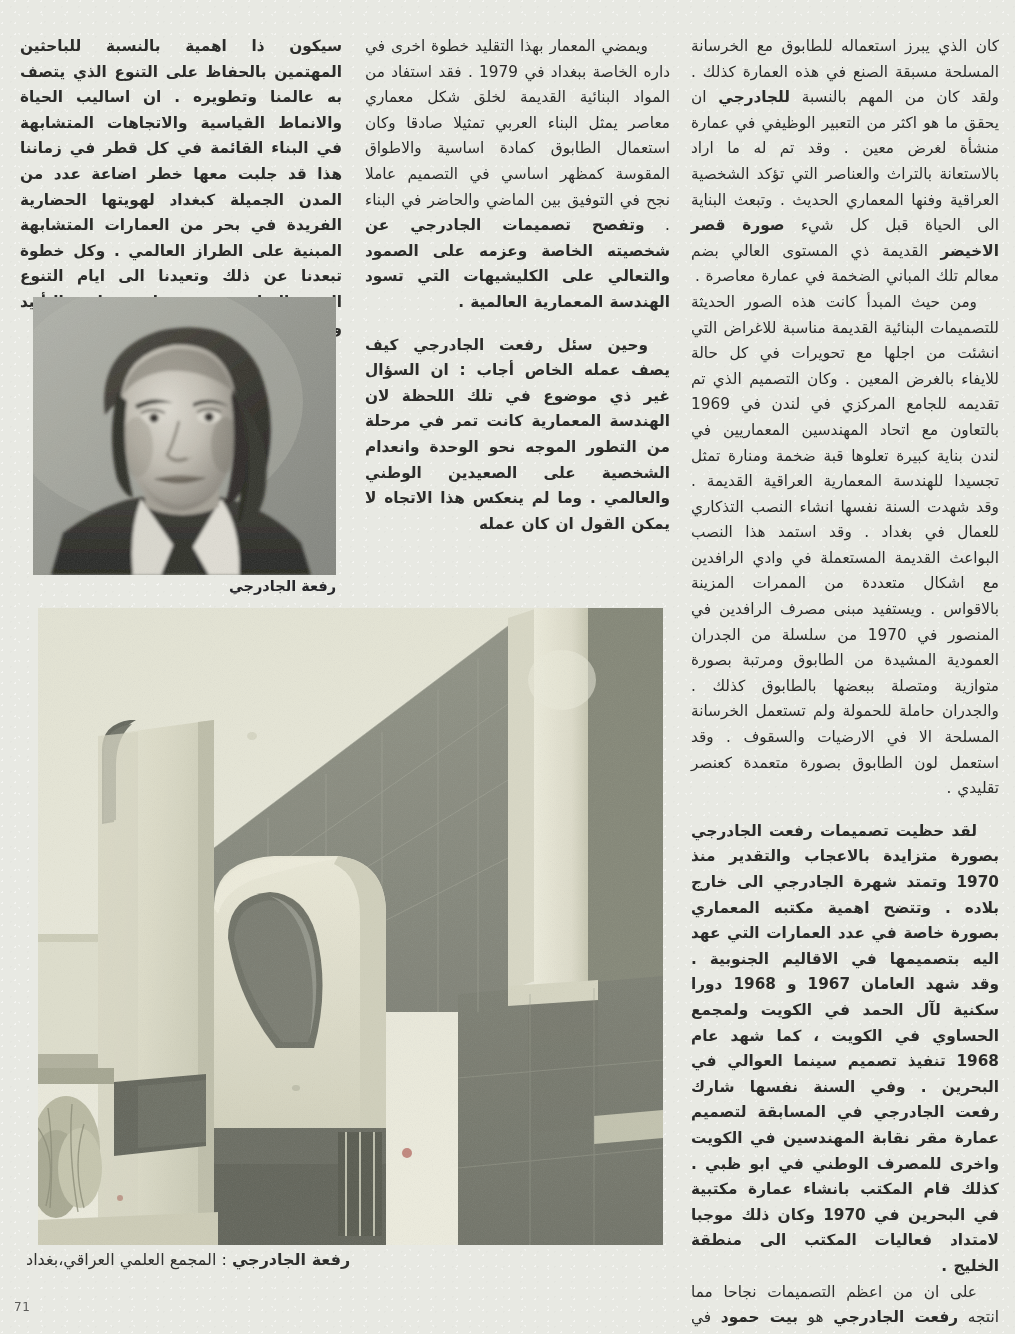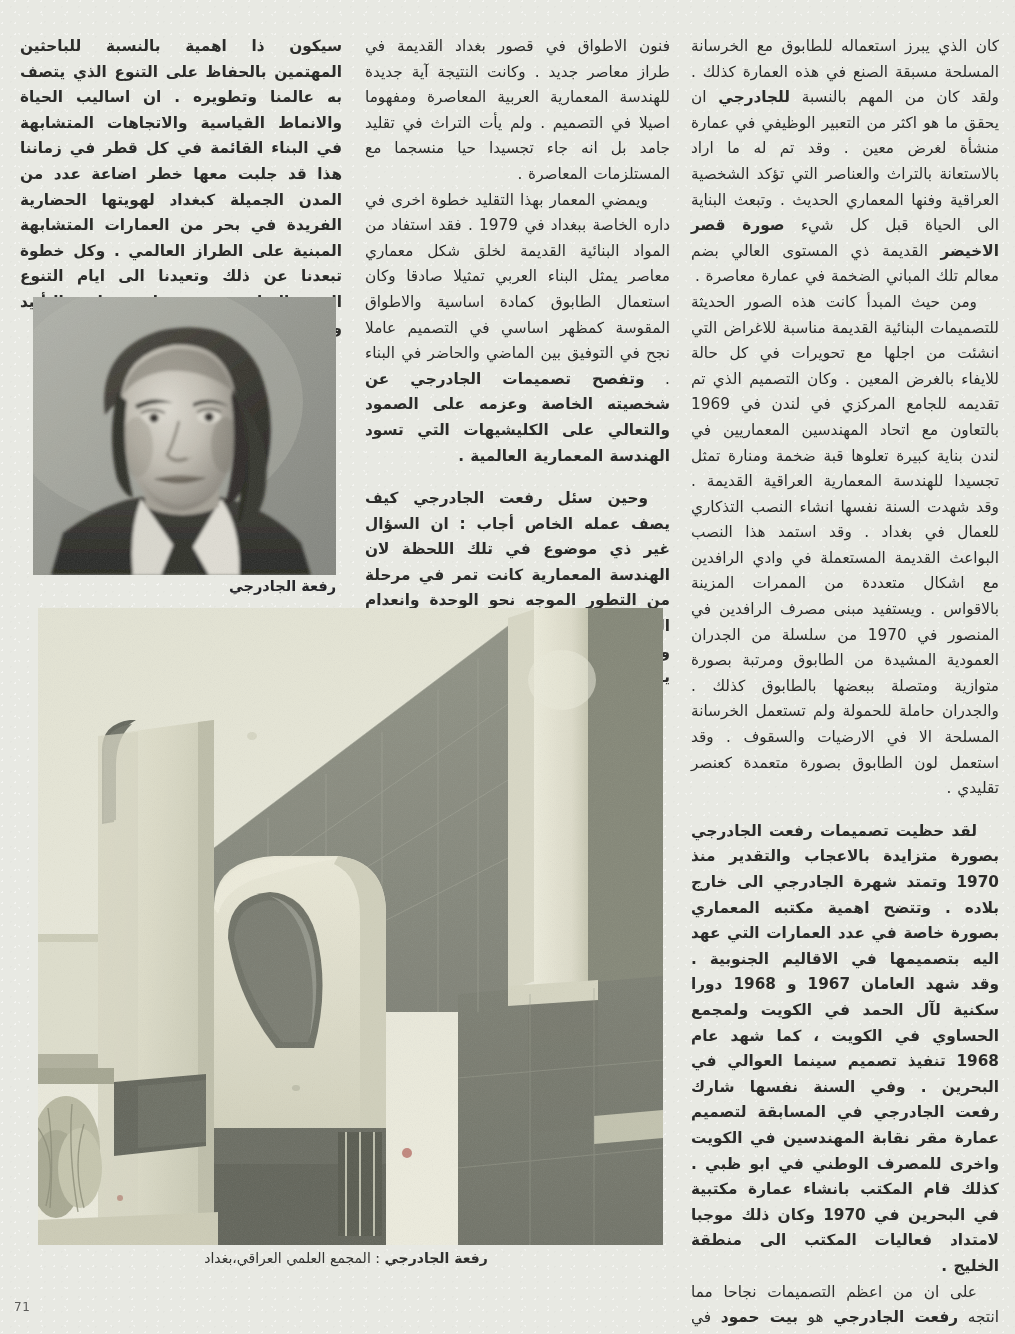--- a/index.html
+++ b/index.html
@@ -95,22 +95,22 @@
     background: #c9cab4;
   }
   .archphoto-wrap svg { display: block; width: 100%; height: 100%; }
 
   .arch-caption {
     position: absolute;
     left: 26px;
     top: 1250px;
     width: 640px;
     direction: rtl;
-    text-align: center;
-    font-size: 14px;
+    text-align: left;
+    font-size: 16px;
     color: #30302e;
   }
   .arch-caption .lead { font-weight: bold; }
 
   
   .folio {
     position: absolute;
     left: 14px;
     top: 1300px;
     font-size: 12px;
@@ -125,21 +125,20 @@
 <div class="page">
 
   <div class="col col-right">
     <p class="para no-indent"><span>كان الذي يبرز استعماله للطابوق مع الخرسانة المسلحة مسبقة الصنع في هذه العمارة كذلك . ولقد كان من المهم بالنسبة </span><span style="font-weight: bold;">للجادرجي</span><span> ان يحقق ما هو اكثر من التعبير الوظيفي في عمارة منشأة لغرض معين . وقد تم له ما اراد بالاستعانة بالتراث والعناصر التي تؤكد الشخصية العراقية وفنها المعماري الحديث . وتبعث البناية الى الحياة قبل كل شيء </span><span style="font-weight: bold;">صورة قصر الاخيضر</span><span> القديمة ذي المستوى العالي بضم معالم تلك المباني الضخمة في عمارة معاصرة .</span></p>
     <p class="para"><span>ومن حيث المبدأ كانت هذه الصور الحديثة للتصميمات البنائية القديمة مناسبة للاغراض التي انشئت من اجلها مع تحويرات في كل حالة للايفاء بالغرض المعين . وكان التصميم الذي تم تقديمه للجامع المركزي في لندن في 1969 بالتعاون مع اتحاد المهندسين المعماريين في لندن بناية كبيرة تعلوها قبة ضخمة ومنارة تمثل تجسيدا للهندسة المعمارية العراقية القديمة . وقد شهدت السنة نفسها انشاء النصب التذكاري للعمال في بغداد . وقد استمد هذا النصب البواعث القديمة المستعملة في وادي الرافدين مع اشكال متعددة من الممرات المزينة بالاقواس . ويستفيد مبنى مصرف الرافدين في المنصور في 1970 من سلسلة من الجدران العمودية المشيدة من الطابوق ومرتبة بصورة متوازية ومتصلة ببعضها بالطابوق كذلك . والجدران حاملة للحمولة ولم تستعمل الخرسانة المسلحة الا في الارضيات والسقوف . وقد استعمل لون الطابوق بصورة متعمدة كعنصر تقليدي .</span></p>
     <p class="para spaced bold-para"><span style="font-weight: bold;">لقد حظيت تصميمات رفعت الجادرجي بصورة متزايدة بالاعجاب والتقدير منذ 1970 وتمتد شهرة الجادرجي الى خارج بلاده . وتتضح اهمية مكتبه المعماري بصورة خاصة في عدد العمارات التي عهد اليه بتصميمها في الاقاليم الجنوبية . وقد شهد العامان 1967 و 1968 دورا سكنية لآل الحمد في الكويت ولمجمع الحساوي في الكويت ، كما شهد عام 1968 تنفيذ تصميم سينما العوالي في البحرين . وفي السنة نفسها شارك رفعت الجادرجي في المسابقة لتصميم عمارة مقر نقابة المهندسين في الكويت واخرى للمصرف الوطني في ابو ظبي . كذلك قام المكتب بانشاء عمارة مكتبية في البحرين في 1970 وكان ذلك موجبا لامتداد فعاليات المكتب الى منطقة الخليج .</span></p>
     <p class="para"><span>على ان من اعظم التصميمات نجاحا مما انتجه </span><span style="font-weight: bold;">رفعت الجادرجي</span><span> هو </span><span style="font-weight: bold;">بيت حمود</span><span> في بغداد في 1972 . وقد شهد هذا المبنى ثمرات السنين الطوال من الجهود لاعادة بعث التقاليد المعمارية القديمة وتجسيد كل ذلك في بناية تجمع احسن عناصر التراث المعماري العراقي مع المستلزمات العالمية المعاصرة . وتمنح هذه البناية الحياة الجديدة للتقاليد القديمة للمضيف العربي وتضم</span></p>
   </div>
 
   <div class="col col-mid">
-    <p class="para no-indent"><span>فنون الاطواق في قصور بغداد القديمة في طراز معاصر جديد . وكانت النتيجة آية جديدة للهندسة المعمارية العربية المعاصرة ومفهوما اصيلا في التصميم . ولم يأت التراث في تقليد جامد بل انه جاء تجسيدا حيا منسجما مع المستلزمات المعاصرة .</span></p>
     <p class="para"><span>ويمضي المعمار بهذا التقليد خطوة اخرى في داره الخاصة ببغداد في 1979 . فقد استفاد من المواد البنائية القديمة لخلق شكل معماري معاصر يمثل البناء العربي تمثيلا صادقا وكان استعمال الطابوق كمادة اساسية والاطواق المقوسة كمظهر اساسي في التصميم عاملا نجح في التوفيق بين الماضي والحاضر في البناء . </span><span style="font-weight: bold;">وتفصح تصميمات الجادرجي عن شخصيته الخاصة وعزمه على الصمود والتعالي على الكليشيهات التي تسود الهندسة المعمارية العالمية .</span></p>
     <p class="para spaced bold-para"><span style="font-weight: bold;">وحين سئل رفعت الجادرجي كيف يصف عمله الخاص أجاب : ان السؤال غير ذي موضوع في تلك اللحظة لان الهندسة المعمارية كانت تمر في مرحلة من التطور الموجه نحو الوحدة وانعدام الشخصية على الصعيدين الوطني والعالمي . وما لم ينعكس هذا الاتجاه لا يمكن القول ان كان عمله</span></p>
   </div>
 
   <div class="col col-left">
     <p class="para no-indent bold-para"><span style="font-weight: bold;">سيكون ذا اهمية بالنسبة للباحثين المهتمين بالحفاظ على التنوع الذي يتصف به عالمنا وتطويره . ان اساليب الحياة والانماط القياسية والاتجاهات المتشابهة في البناء القائمة في كل قطر في زماننا هذا قد جلبت معها خطر اضاعة عدد من المدن الجميلة كبغداد لهويتها الحضارية الفريدة في بحر من العمارات المتشابهة المبنية على الطراز العالمي . وكل خطوة تبعدنا عن ذلك وتعيدنا الى ايام التنوع الغنية السابقة جديرة بان تحظى بالتأييد والترحيب .</span></p>
   </div>
 
   <div class="portrait-wrap">
     <div class="portrait">

